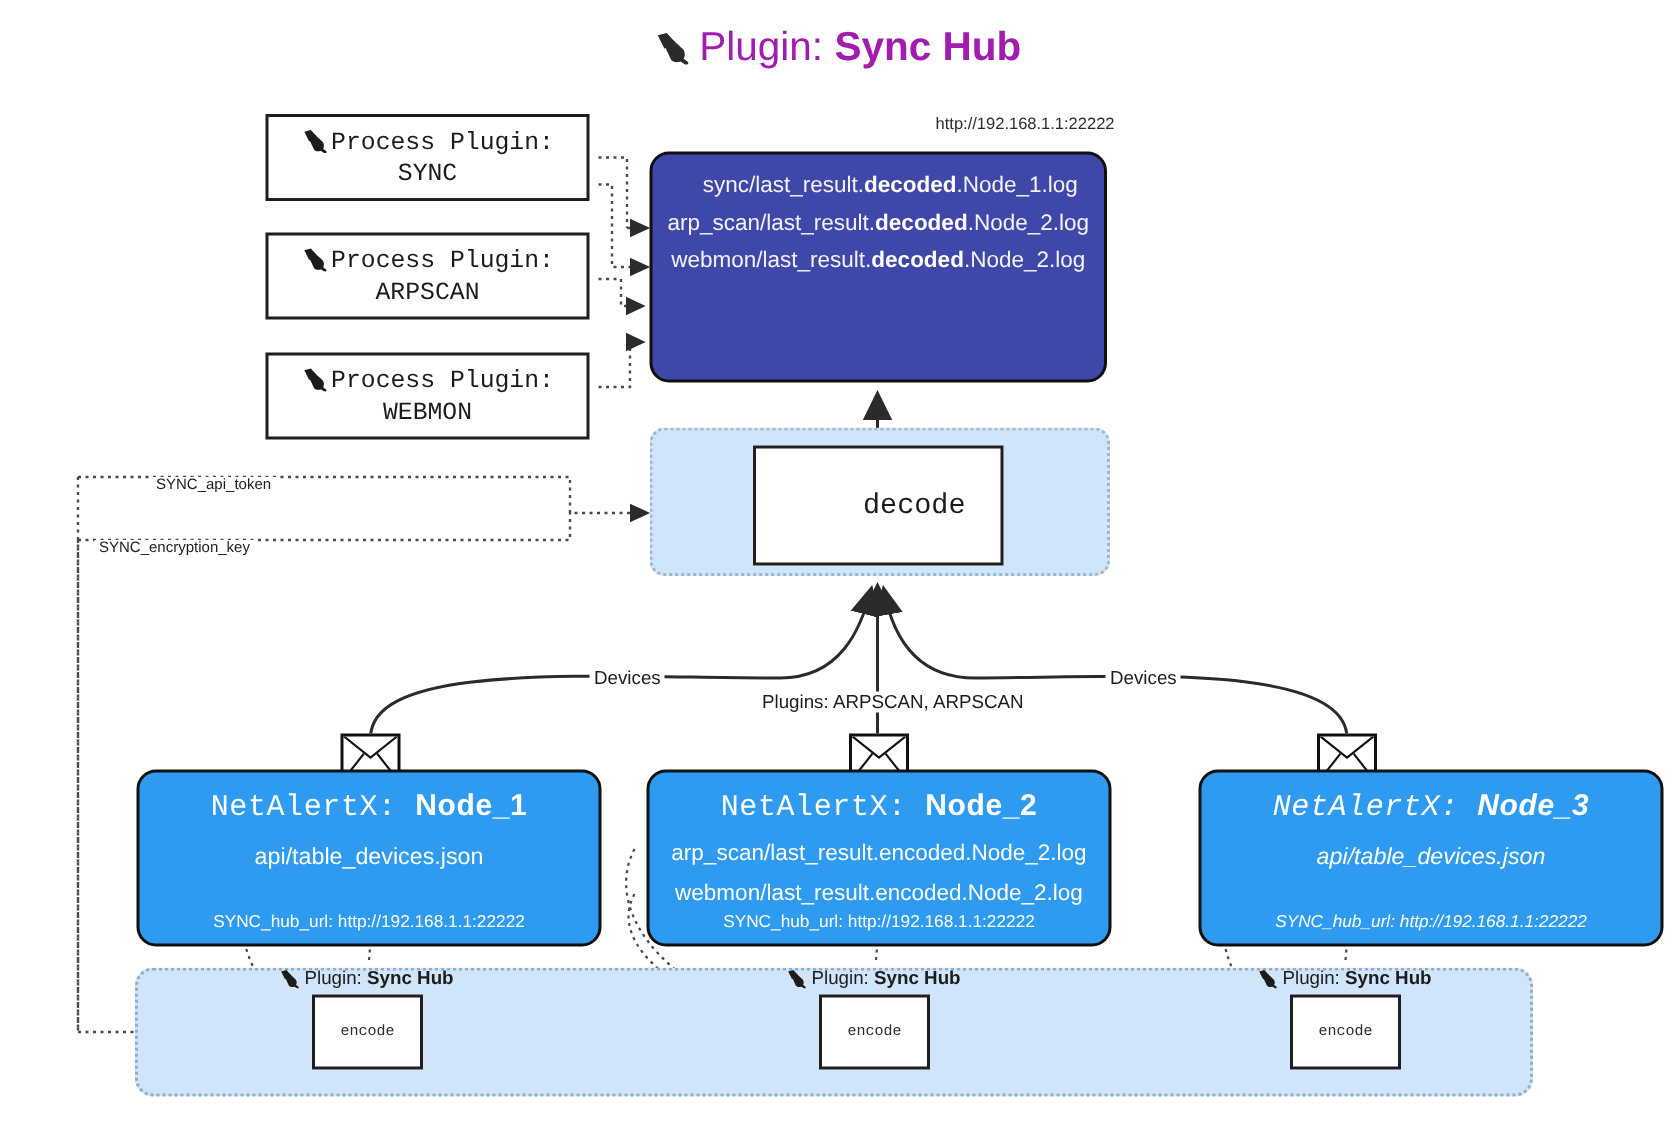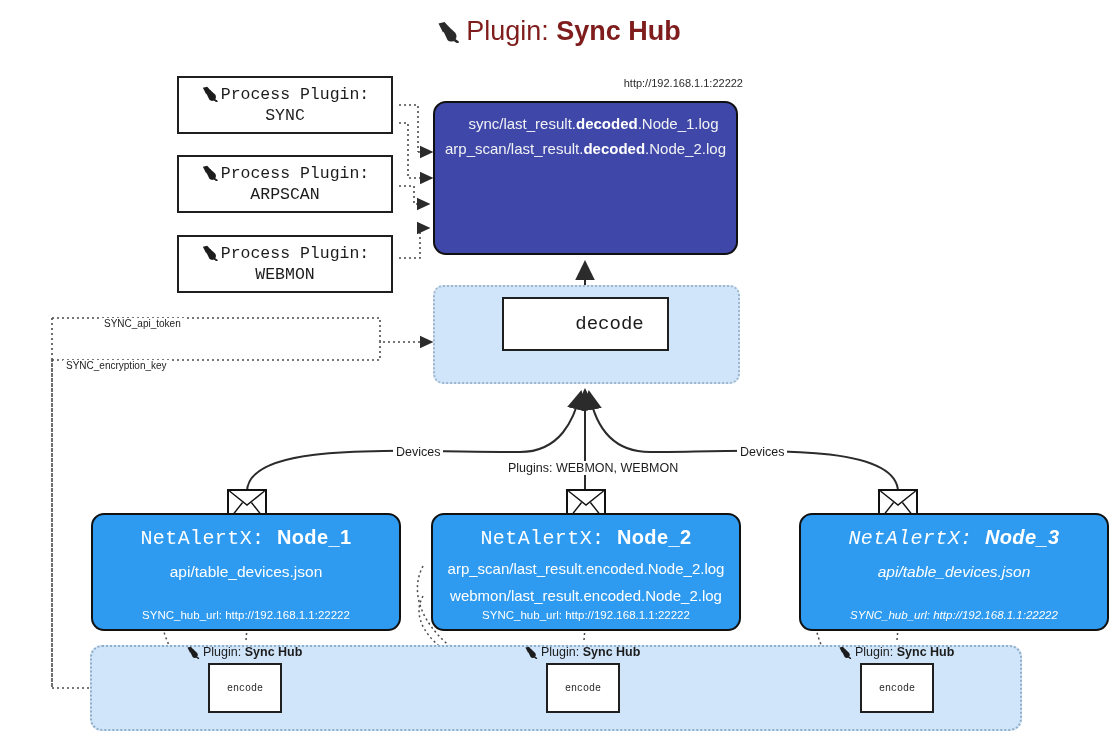--- a/index.html
+++ b/index.html
@@ -16,21 +16,21 @@
 
   
   #wires { position:absolute; left:0; top:0; width:1117px; height:754px; pointer-events:none; }
 
   
   .abs { position:absolute; }
 
   
   #page-title {
     left:0; top:16px; width:1117px; text-align:center;
-    font-size:27px; color:#7f1d1d; white-space:nowrap;
+    font-size:27px; color:#a21caf; white-space:nowrap;
   }
   #page-title .ttl-plain { font-weight:400; }
   #page-title .ttl-bold { font-weight:700; }
   .plug {
     display:inline-block; width:26px; height:22px; vertical-align:-3px;
     margin-right:4px;
   }
 
   
   #hub-url {
@@ -72,21 +72,21 @@
   }
   .hub-line b { font-weight:700; color:#ffffff; }
   #hub-l0 { margin-top:13px;padding-left:16px; }
 
   
   #decode-region {
     left:433px; top:285px; width:307px; height:99px;
     background:#d0e5f9; border:2px dotted #9fb7cc; border-radius:10px;
   }
   #decode-box {
-    left:502px; top:297px; width:167px; height:54px;
+    left:502px; top:297px; width:167px; height:80px;
     background:#ffffff; border:2px solid #1f1f1f;
     display:flex; align-items:center; justify-content:center;
     font-family:"Liberation Mono", monospace; font-size:19px; color:#1c1c1c;padding-left:48px;
   }
 
   
   .edge-lbl {
     font-size:10px; color:#1c1c1c; background:#ffffff;
     padding:0 3px; white-space:nowrap;
   }
@@ -276,30 +276,33 @@
     <div>WEBMON</div>
   </div>
 
   <div class="abs" id="hub-box">
     <div class="hub-line" id="hub-l0">
       <span>sync/last_result.</span><b>decoded</b><span>.Node_1.log</span>
     </div>
     <div class="hub-line">
       <span>arp_scan/last_result.</span><b>decoded</b><span>.Node_2.log</span>
     </div>
+    <div class="hub-line">
+      <span>webmon/last_result.</span><b>decoded</b><span>.Node_2.log</span>
+    </div>
   </div>
 
   <div class="abs" id="decode-region"></div>
   <div class="abs" id="decode-box">decode</div>
 
   <div class="abs edge-lbl" id="lbl-api">SYNC_api_token</div>
   <div class="abs edge-lbl" id="lbl-enc">SYNC_encryption_key</div>
   <div class="abs edge-lbl" id="lbl-dev-l">Devices</div>
   <div class="abs edge-lbl" id="lbl-dev-r">Devices</div>
-  <div class="abs edge-lbl" id="lbl-plugins">Plugins: WEBMON, WEBMON</div>
+  <div class="abs edge-lbl" id="lbl-plugins">Plugins: ARPSCAN, ARPSCAN</div>
 
   <div class="abs envelope" id="env-0">
     <svg viewBox="0 0 40 34" width="36" height="30">
         <g stroke="#111" stroke-width="1.6" fill="none">
           <path d="M0 0 L20 16 L40 0"></path>
           <path d="M0 32 L15 13"></path>
           <path d="M40 32 L25 13"></path>
         </g>
       </svg>
   </div>

